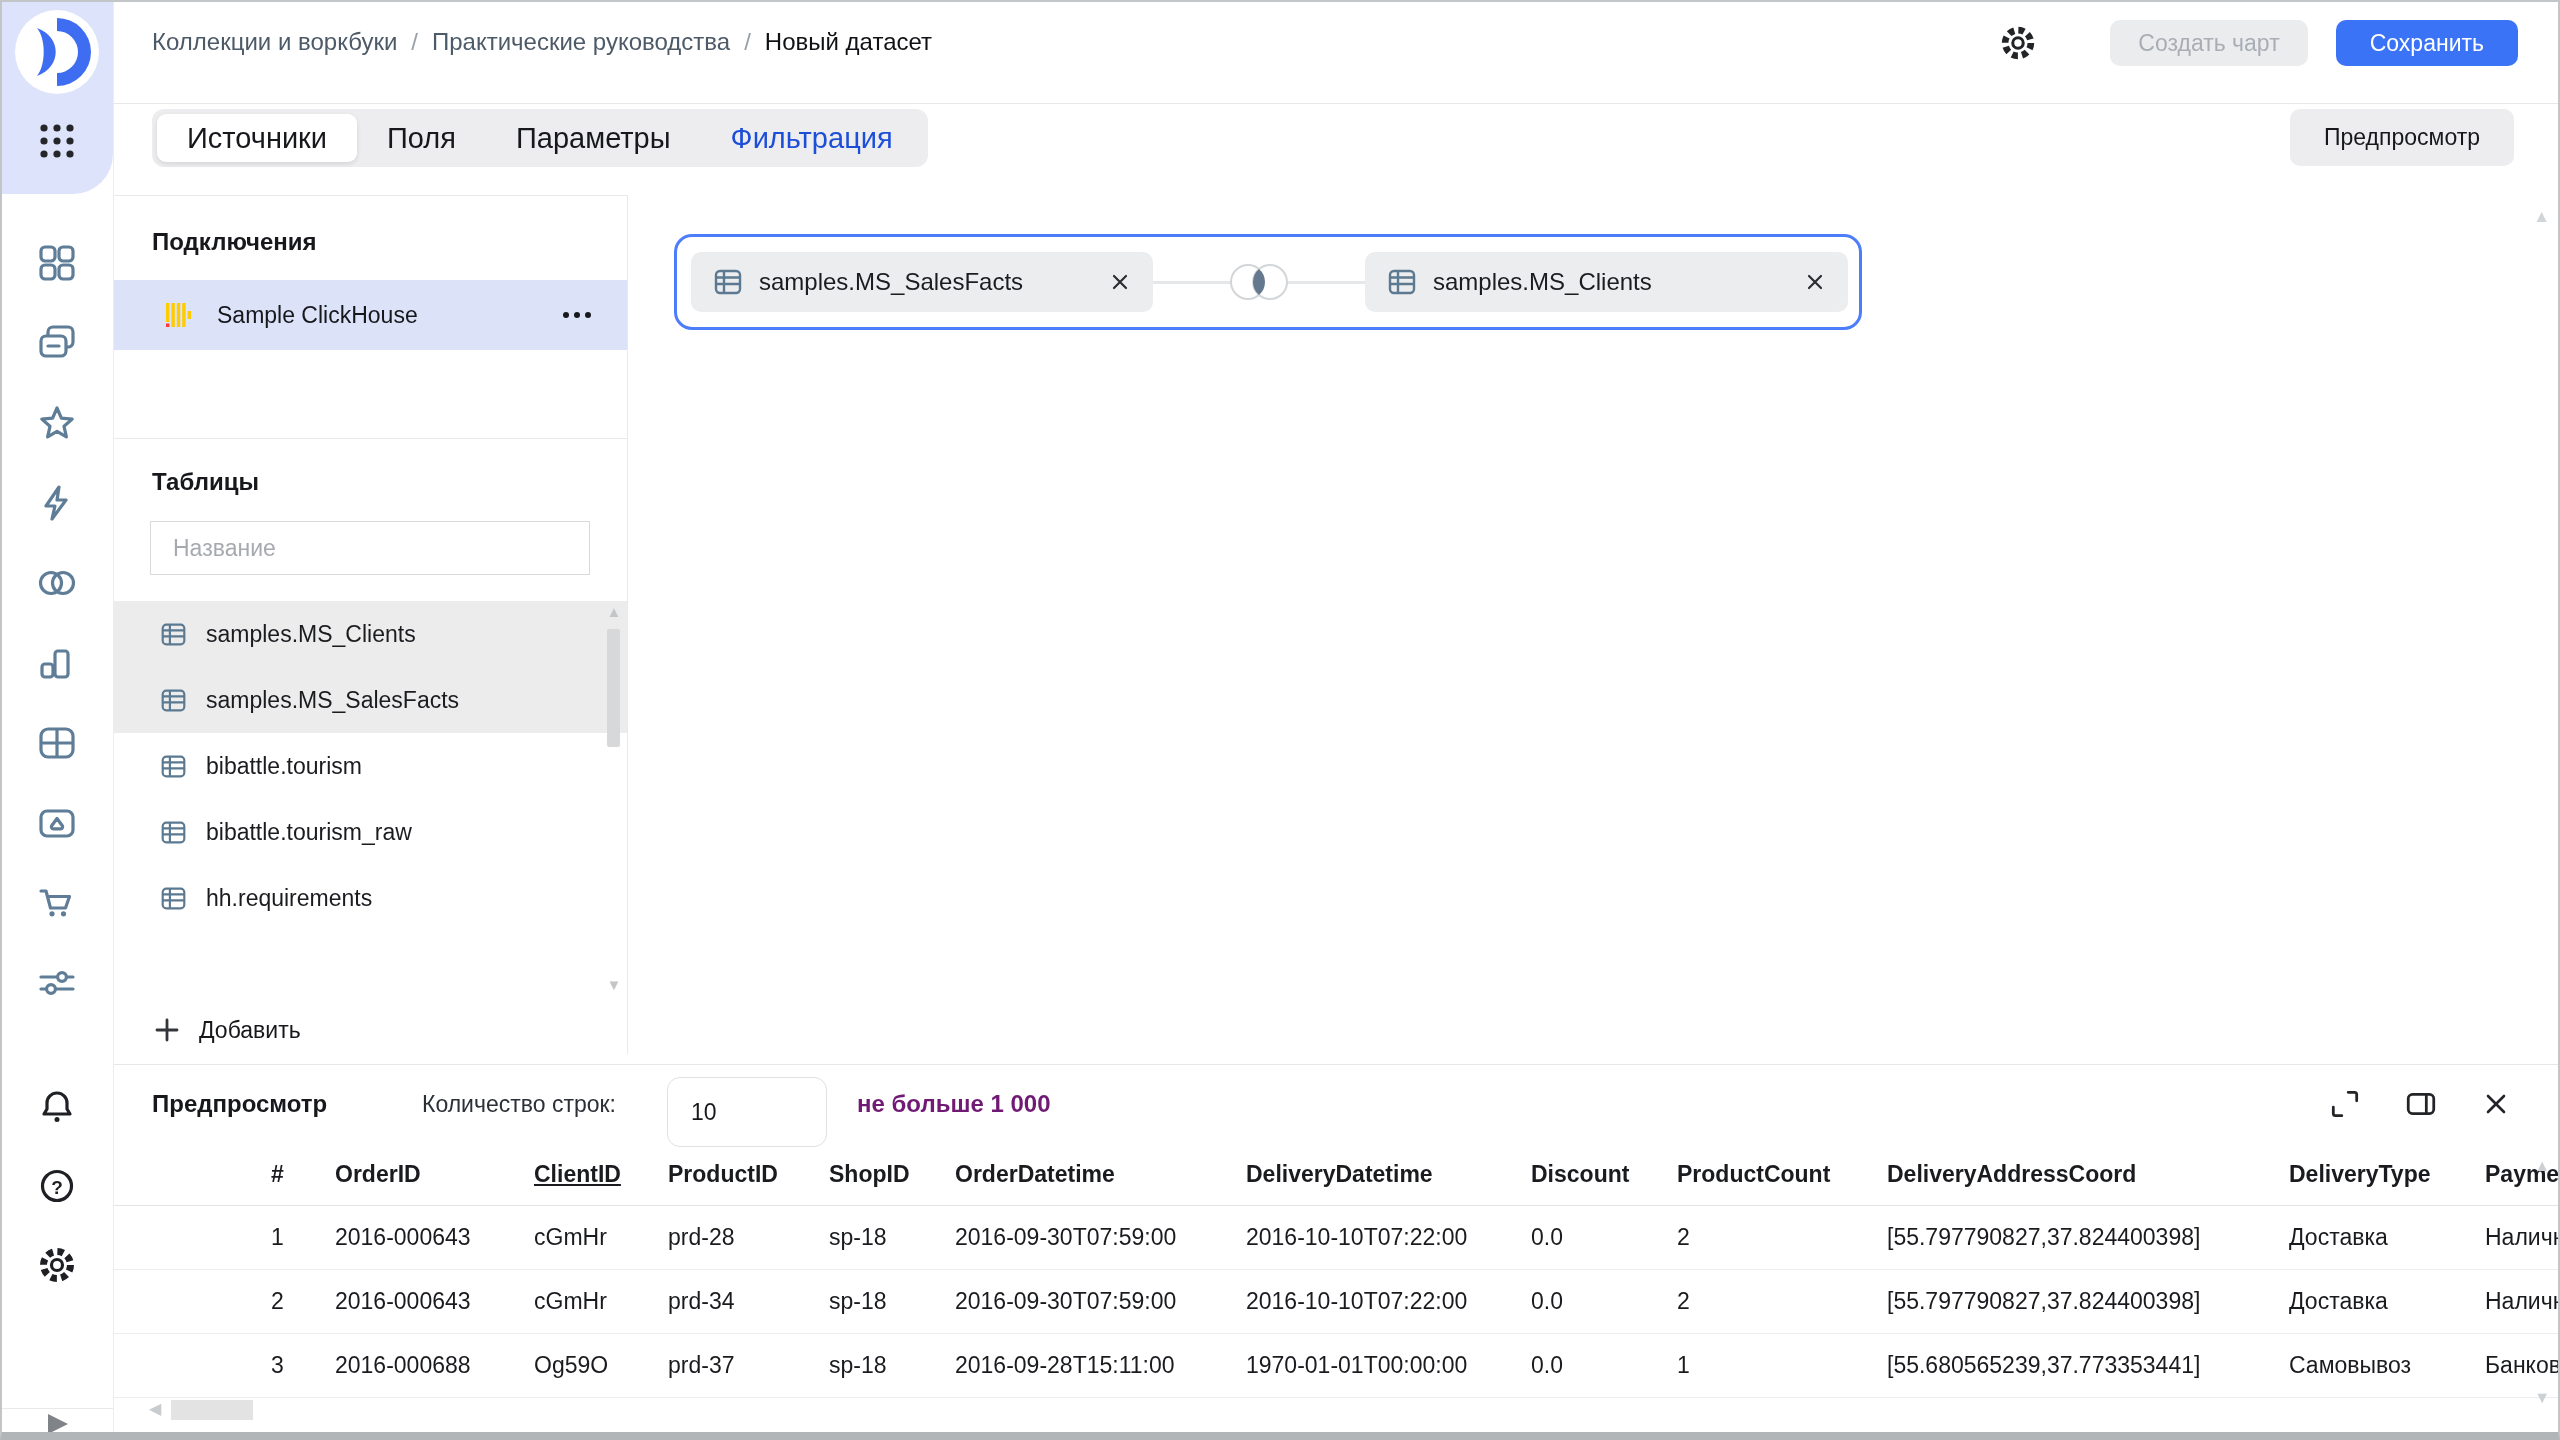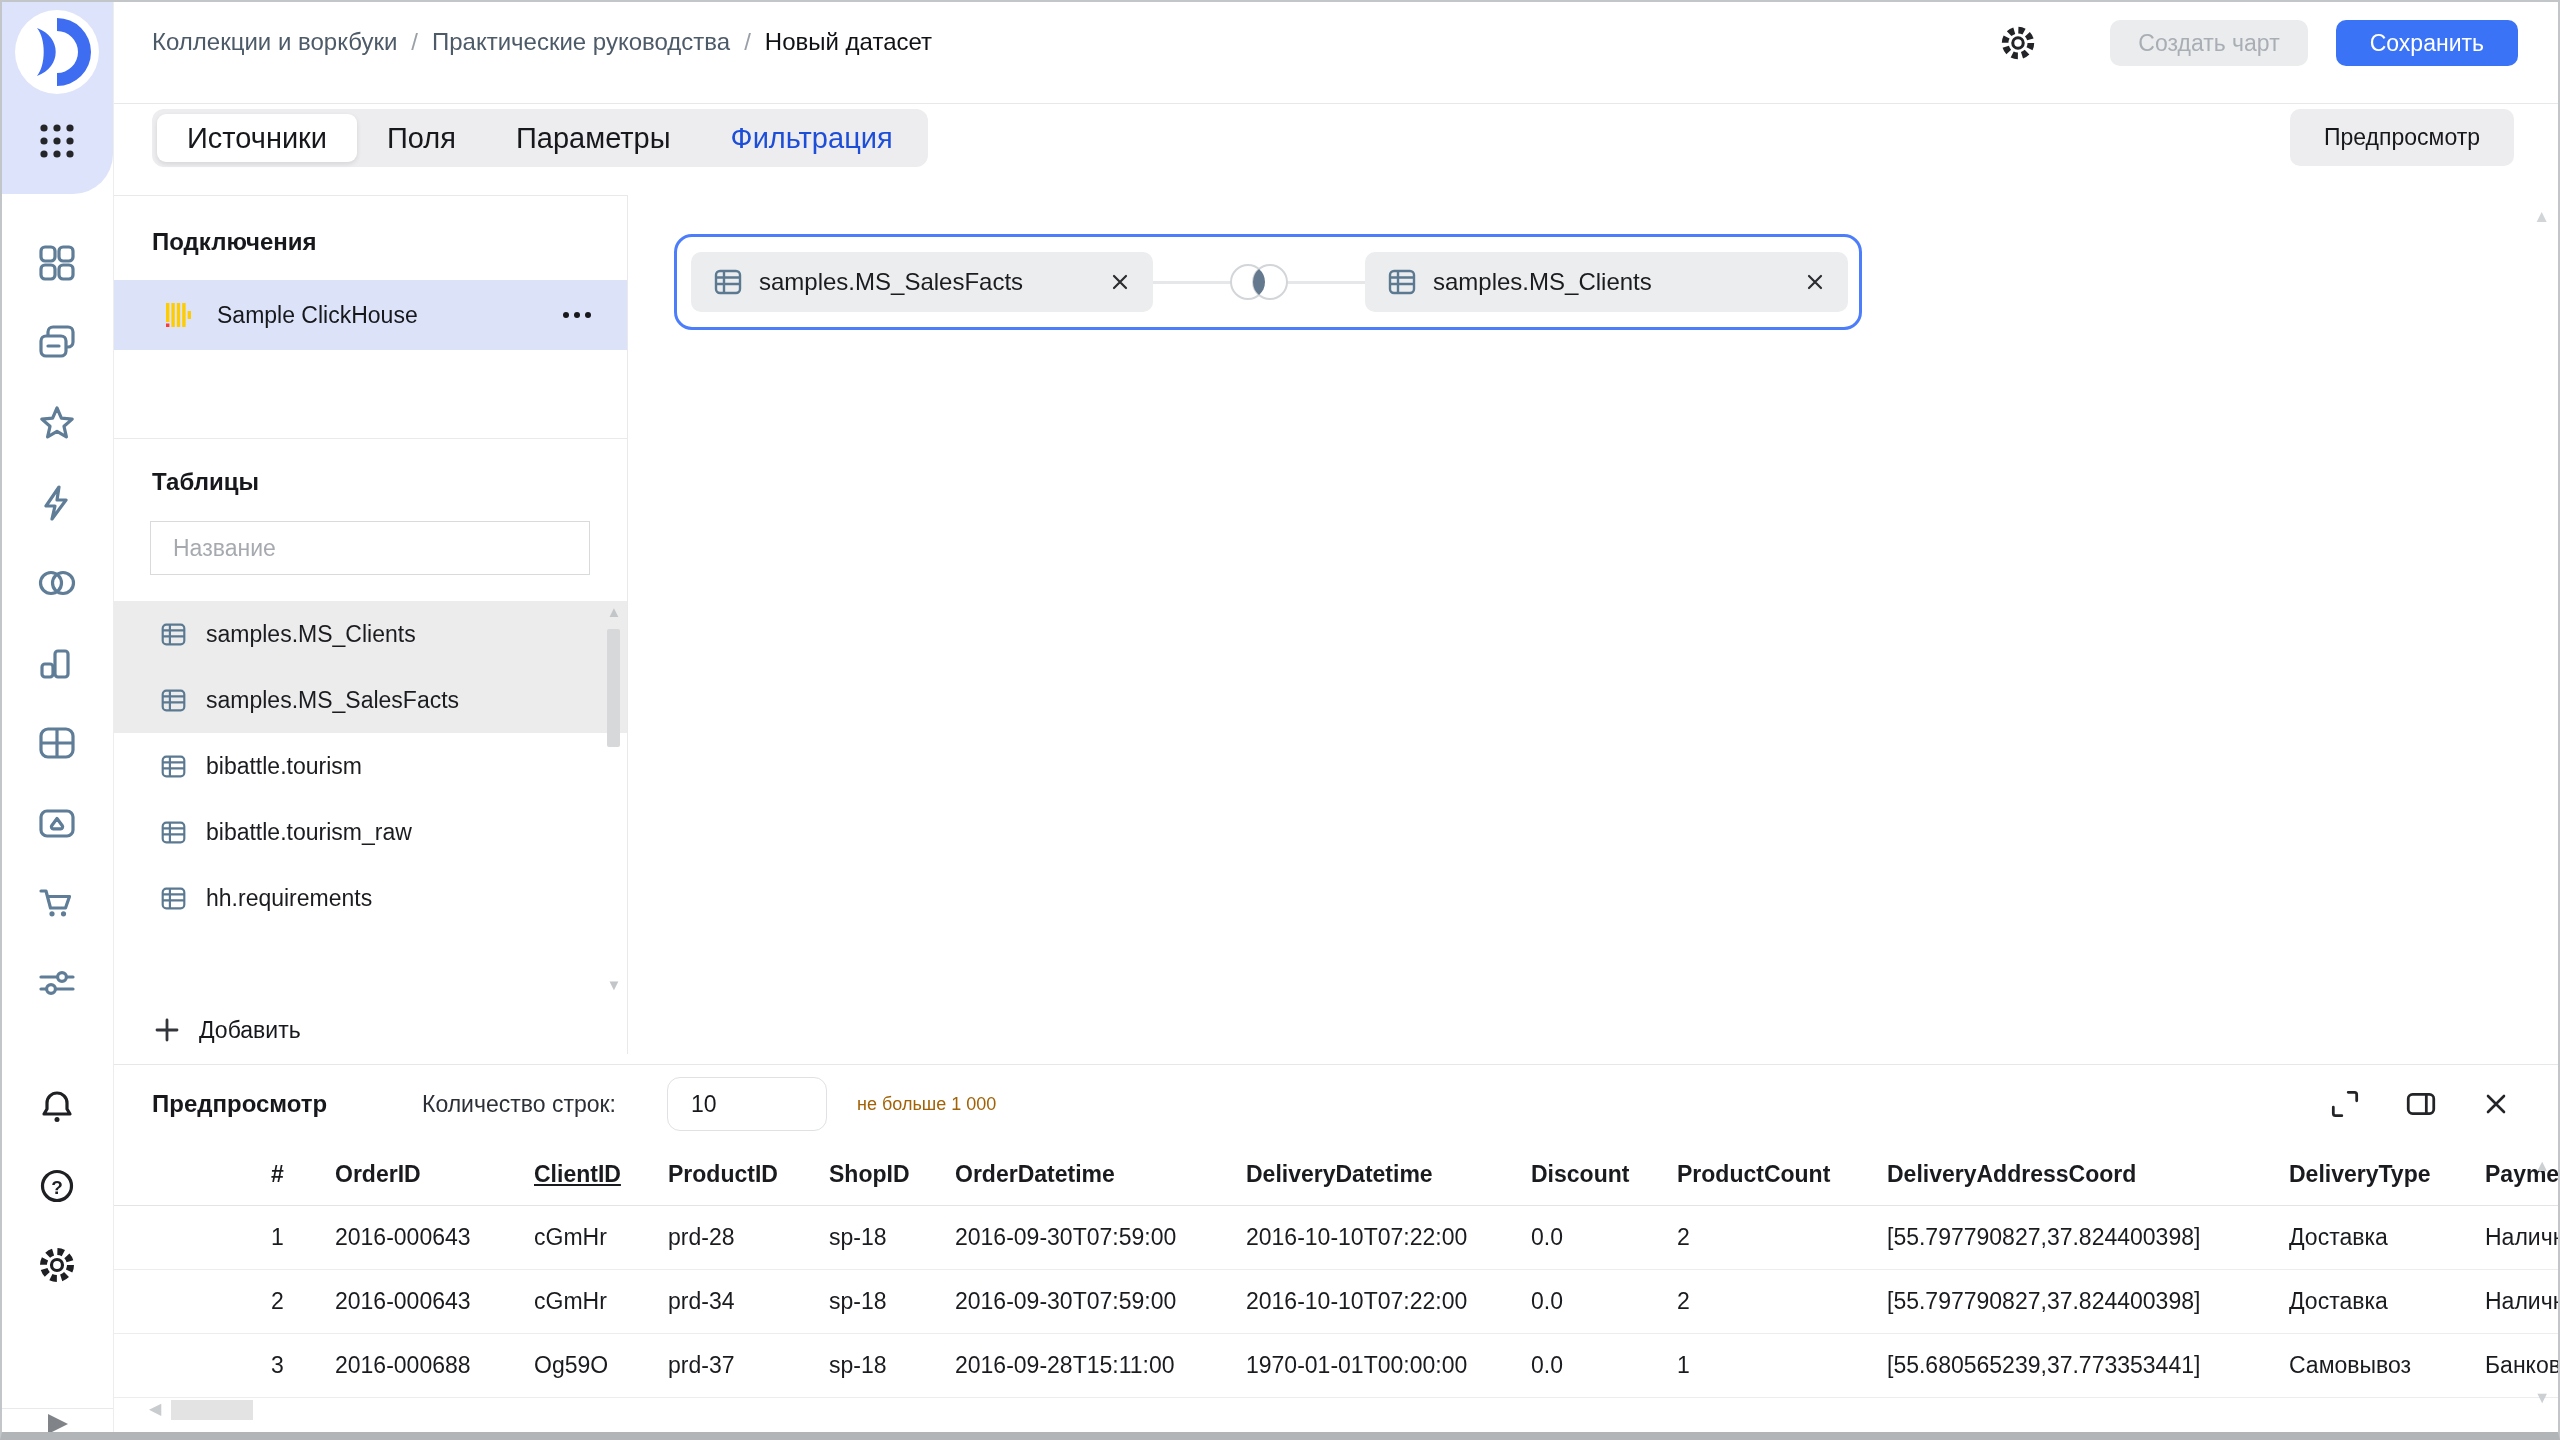--- a/index.html
+++ b/index.html
@@ -76,23 +76,23 @@
   .chip-right{left:688px;width:483px;}
   .chip-label{font-size:24px;color:#1b1c20;margin-left:16px;flex:1;}
   .chip-close{width:20px;height:20px;cursor:pointer;display:flex;align-items:center;}
   .venn{position:absolute;left:544px;top:17px;cursor:pointer;}
   .canvas-up{position:absolute;right:8px;top:12px;font-size:17px;color:#d2d5d8;}
 
   
   .preview{position:absolute;left:111px;right:0;top:1062px;bottom:0;background:#fff;border-top:1px solid #e6e7e8;overflow:hidden;}
   .pv-title{position:absolute;left:39px;top:0;height:78px;display:flex;align-items:center;font-size:24px;font-weight:700;}
   .pv-rowcount-label{position:absolute;left:309px;top:0;height:78px;display:flex;align-items:center;font-size:23px;color:#2b2f36;}
-  .pv-input{position:absolute;left:554px;top:12px;width:160px;height:54px;box-sizing:border-box;border:1px solid #dfe1e2;
+  .pv-input{position:absolute;left:554px;top:12px;width:160px;height:70px;box-sizing:border-box;border:1px solid #dfe1e2;
         border-radius:13px;font-size:23px;padding:0 23px;font-family:inherit;outline:none;color:#17181c;}
-  .pv-hint{position:absolute;left:744px;top:0;height:78px;display:flex;align-items:center;font-size:18px;color:#a16207;}
+  .pv-hint{position:absolute;left:744px;top:0;height:78px;display:flex;align-items:center;font-size:24px;color:#701a75;font-weight:bold;}
   .pv-icons{position:absolute;right:46px;top:0;height:78px;display:flex;align-items:center;gap:42px;}
   .pv-icons>span{cursor:pointer;display:flex;align-items:center;}
   .pv-table{position:absolute;left:0;right:0;top:78px;bottom:0;overflow:hidden;}
   .pv-row{display:flex;align-items:center;height:64px;padding-left:150px;border-bottom:1px solid #ededee;
         white-space:nowrap;overflow:hidden;width:2560px;box-sizing:border-box;}
   .pv-header{height:63px;border-bottom:1px solid #e3e4e6;font-weight:700;}
   .pcell{flex:none;font-size:23px;color:#1a1b1f;overflow:visible;}
   .pcell:first-child{padding-left:8px;box-sizing:border-box;}
   .pv-vup{position:absolute;right:8px;top:92px;font-size:16px;color:#ccd0d3;}
   .pv-vdown{position:absolute;right:8px;top:324px;font-size:16px;color:#ccd0d3;}

